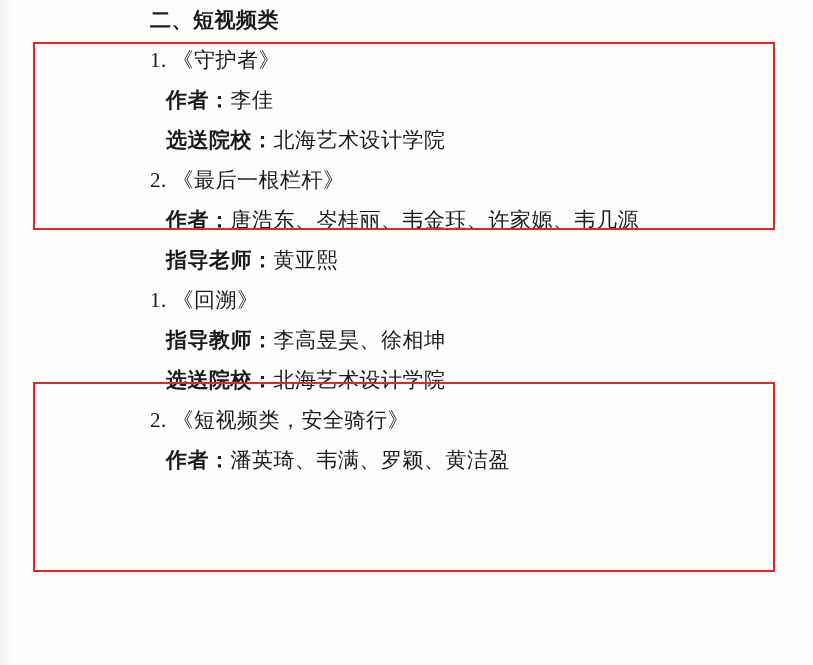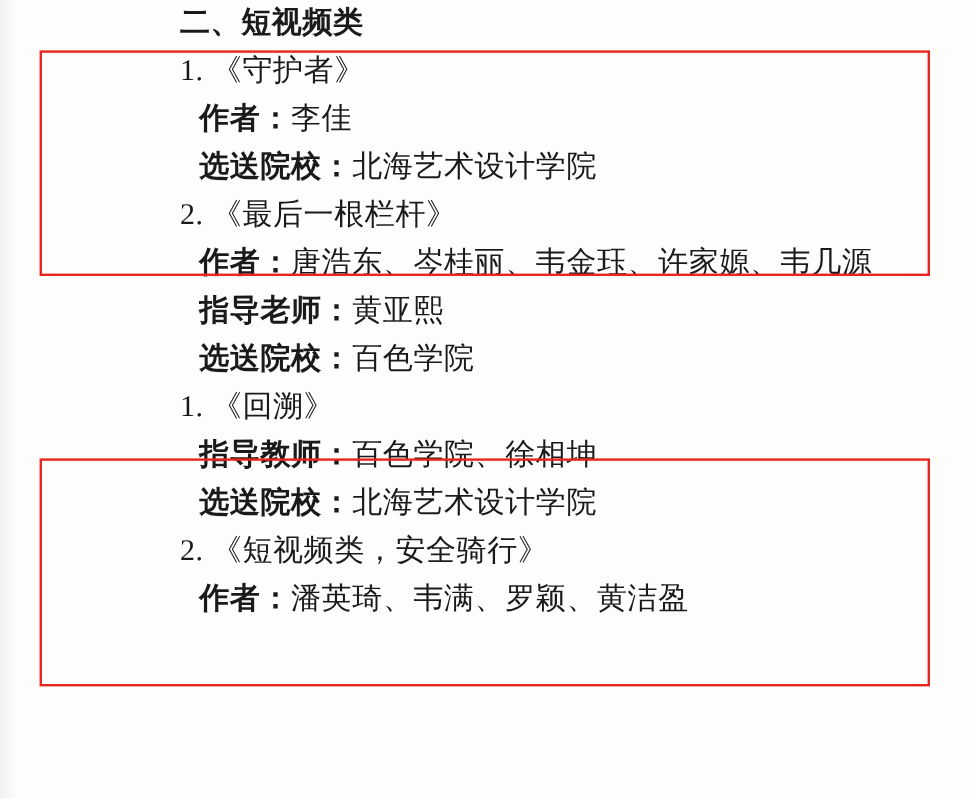--- a/index.html
+++ b/index.html
@@ -30,21 +30,21 @@
     height: 665px;
     background: linear-gradient(to right, #f2f2f0, #ffffff);
   }
   .content {
     position: absolute;
     left: 150px;
     top: 0;
     width: 640px;
   }
   .line {
-    font-size: 25px;
+    font-size: 21px;
     line-height: 40px;
     height: 40px;
     white-space: nowrap;
     letter-spacing: 0.5px;
   }
   .line.indent2 { padding-left: 16px; }
   .label {
     font-weight: bold;
   }
   .heading {
@@ -100,31 +100,28 @@
     <div class="line">
       <span>2.</span>
       <span>《最后一根栏杆》</span>
     </div>
     <div class="line indent2">
       <span class="label">作者：</span><span>唐浩东、岑桂丽、韦金珏、许家嫄、韦几源</span>
     </div>
     <div class="line indent2">
       <span class="label">指导老师：</span><span>黄亚熙</span>
     </div>
-    <div class="line indent2">
-      <span class="label">选送院校：</span><span>百色学院</span>
-    </div>
 
 
     <div class="line">
       <span>1.</span>
       <span>《回溯》</span>
     </div>
     <div class="line indent2">
-      <span class="label">指导教师：</span><span>百色学院、徐相坤</span>
+      <span class="label">指导教师：</span><span>李高昱昊、徐相坤</span>
     </div>
     <div class="line indent2">
       <span class="label">选送院校：</span><span>北海艺术设计学院</span>
     </div>
 
     <div class="line">
       <span>2.</span>
       <span>《短视频类，安全骑行》</span>
     </div>
     <div class="line indent2">

